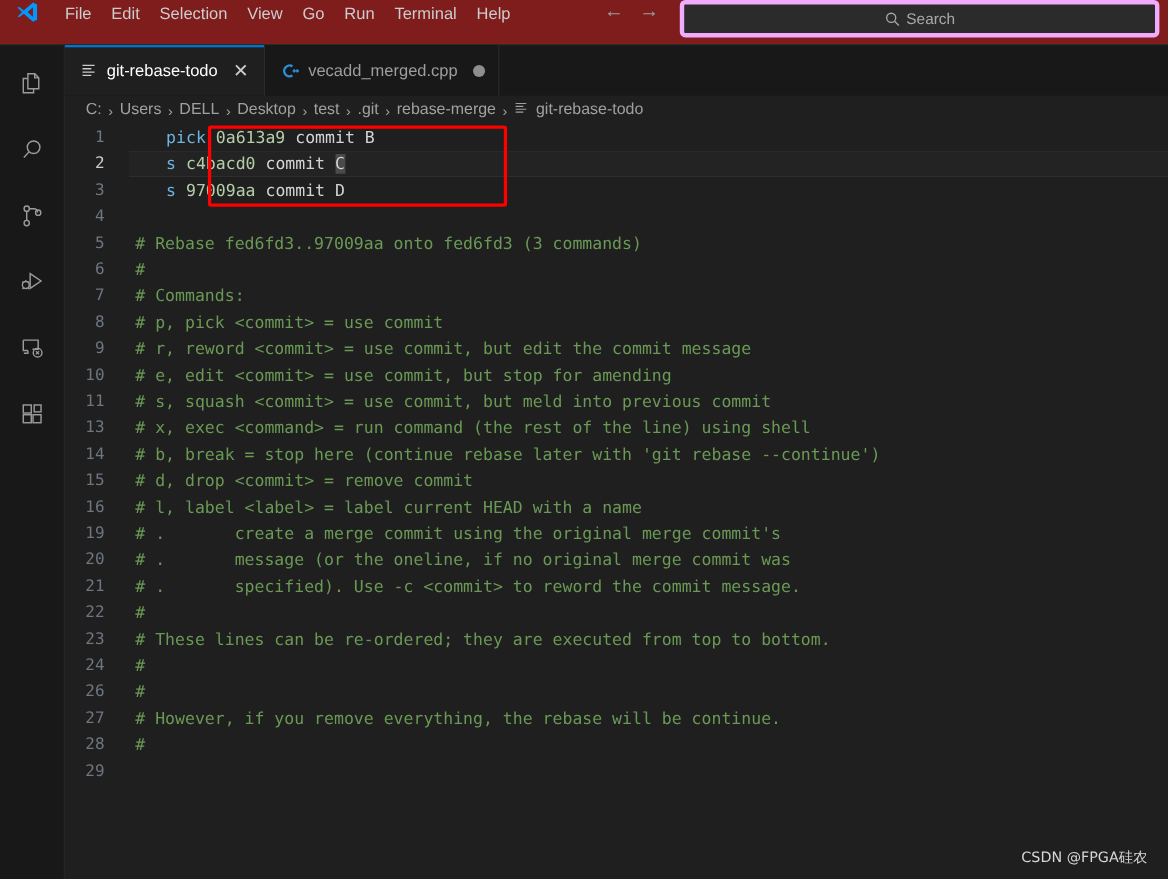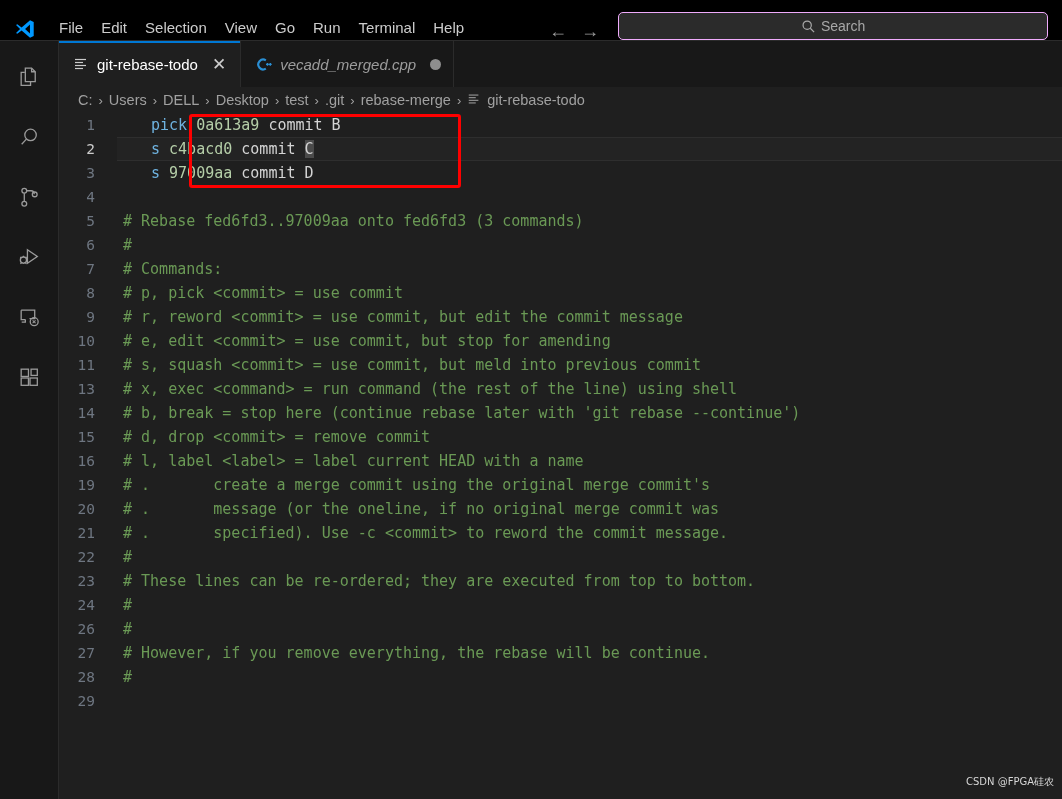--- a/index.html
+++ b/index.html
@@ -12,23 +12,23 @@
     height: 799px;
     overflow: hidden;
     font-family: "Liberation Sans", sans-serif;
     color: #cccccc;
     position: relative;
   }
 
   
   .titlebar {
     height: 40px;
-    background: #000000;
-    display: flex;
-    align-items: flex-end;
+    background: #7f1d1d;
+    display: flex;
+    align-items: flex-start;
     border-bottom: 1px solid #2b2b2b;
     position: relative;
   }
   .vscode-logo {
     width: 50px;
     display: flex;
     align-items: center;
     justify-content: center;
     flex: 0 0 auto;
   }
@@ -59,21 +59,21 @@
     font-size: 18px;
     line-height: 1;
     width: 18px;
     text-align: center;
   }
   .search-box {
     margin-left: 19px;
     width: 428px;
     height: 26px;
     background: #2b2b2b;
-    border: 1px solid #f0abfc;
+    border: 4px solid #f0abfc;
     border-radius: 5px;
     display: flex;
     align-items: center;
     justify-content: center;
     gap: 5px;
     position: relative;
   }
   .search-box .sb-label {
     font-size: 14px;
     color: #a8a8a8;
@@ -141,21 +141,20 @@
   .tab.active::before {
     content: "";
     position: absolute;
     left: 0; right: 0; top: 0;
     height: 2px;
     background: #0078d4;
   }
   .tab.inactive {
     background: #181818;
     color: #9d9d9d;
-    font-style: italic;
   }
   .tab-label { white-space: nowrap; }
   .tab-close {
     font-size: 17px;
     line-height: 1;
     color: #cccccc;
     padding: 0 2px;
     margin-left: 4px;
   }
   .tab-dirty {
@@ -249,23 +248,23 @@
     height: 74px;
     border: 3px solid #fe0000;
     border-radius: 3px;
     box-sizing: border-box;
     pointer-events: none;
   }
 
   
   .watermark {
     position: absolute;
-    right: 8px;
+    right: 19px;
     bottom: 10px;
-    font-size: 10px;
+    font-size: 13px;
     color: #d6d6d6;
     font-family: "DejaVu Sans", sans-serif;
   }
 </style>
 </head>
 <body>
 
 <div class="titlebar">
   <div class="vscode-logo">
     <svg width="22" height="22" viewBox="0 0 24 24">

